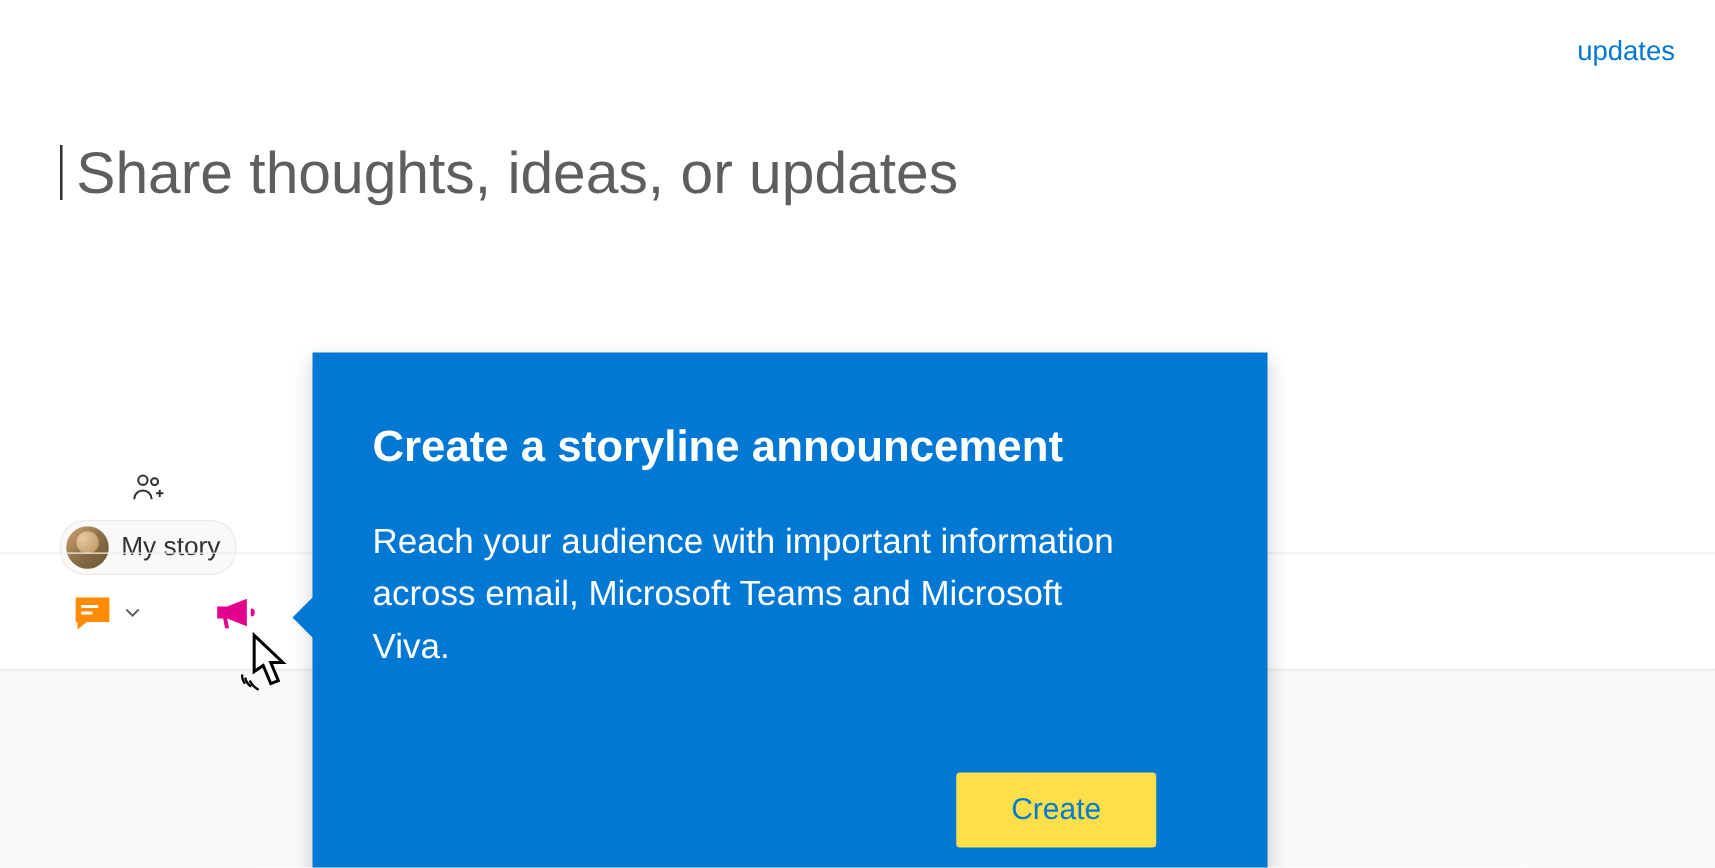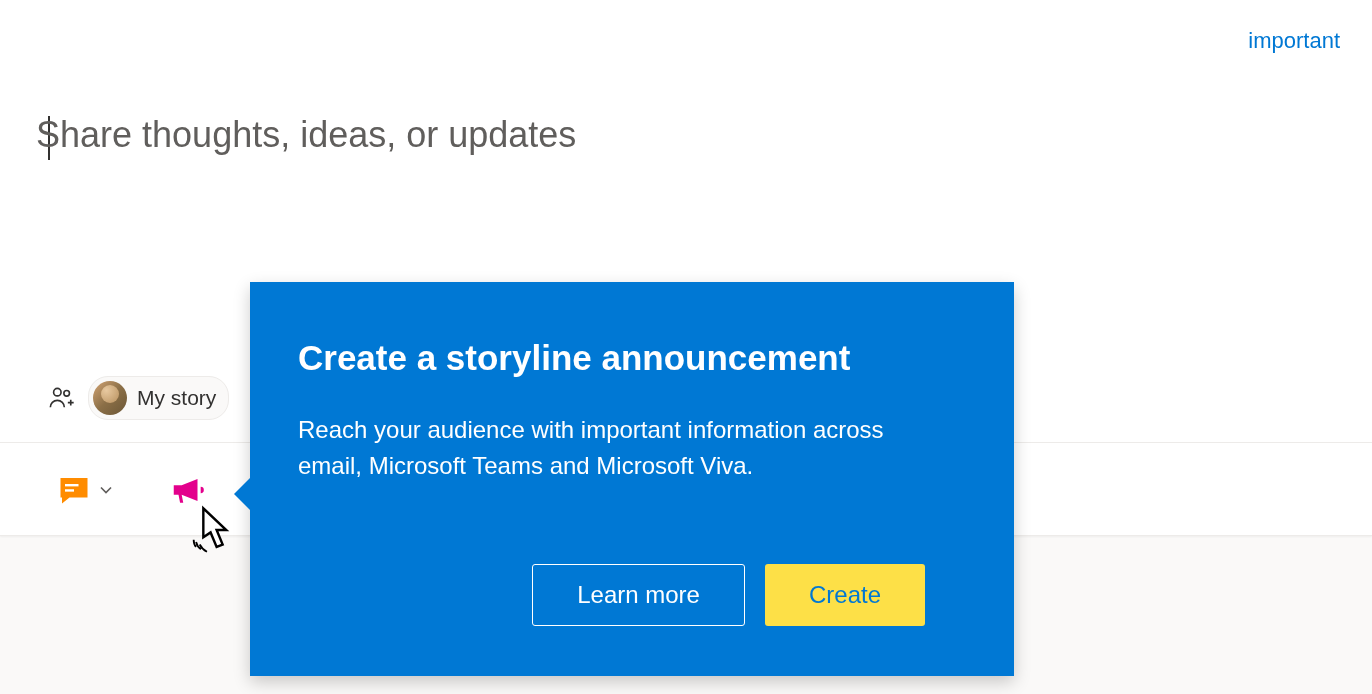--- a/index.html
+++ b/index.html
@@ -31,26 +31,26 @@
       color: #0078d4;
       font-size: 22px;
       cursor: pointer;
       background: none;
       border: none;
       padding: 0;
     }
     .compose-input {
       position: absolute;
       top: 110px;
-      left: 36px;
+      left: 61px;
       right: 48px;
       min-height: 50px;
       border: none;
       outline: none;
-      font-size: 36px;
+      font-size: 47px;
       font-weight: 400;
       color: #605e5c;
       background: transparent;
     }
     .compose-input::placeholder {
       color: #605e5c;
     }
     .cursor-line {
       position: absolute;
       top: 116px;
@@ -59,20 +59,21 @@
       height: 44px;
       background: #323130;
     }
     .audience-row {
       position: absolute;
       top: 376px;
       left: 48px;
       display: flex;
       align-items: center;
       gap: 12px;
+      flex-direction: column;
     }
     .people-add-icon {
       width: 28px;
       height: 28px;
       color: #323130;
     }
     .storyline-chip {
       display: flex;
       align-items: center;
       gap: 10px;
@@ -190,21 +191,21 @@
       border-top: 20px solid transparent;
       border-bottom: 20px solid transparent;
       border-right: 20px solid #0078d4;
     }
     .callout-title {
       font-size: 35px;
       font-weight: 600;
       margin-bottom: 34px;
     }
     .callout-body {
-      font-size: 24px;
+      font-size: 28px;
       font-weight: 400;
       line-height: 1.5;
       margin-bottom: 80px;
     }
     .callout-buttons {
       display: flex;
       gap: 20px;
       justify-content: flex-end;
       margin-right: -30px;
     }
@@ -224,21 +225,21 @@
       font-size: 24px;
       padding: 16px 44px;
       cursor: pointer;
       border-radius: 3px;
     }
   </style>
 </head>
 <body>
 
 <div class="compose-container">
-  <button class="collapse-link">important</button>
+  <button class="collapse-link">updates</button>
 
   <div class="cursor-line"></div>
   <input class="compose-input" type="text" placeholder="Share thoughts, ideas, or updates" style="">
 
   <div class="audience-row">
     <svg class="people-add-icon" viewBox="0 0 24 24" fill="none" stroke="currentColor" stroke-width="1.4">
       <circle cx="8" cy="7" r="3.2"></circle>
       <path d="M2 20c0-3.3 2.7-6 6-6s6 2.7 6 6"></path>
       <circle cx="16" cy="8" r="2.4"></circle>
       <path d="M19.5 13.5v5M17 16h5"></path>
@@ -274,16 +275,15 @@
 <svg class="cursor-pointer-svg" viewBox="0 0 48 48">
   <path fill="#fff" stroke="#000" stroke-width="2" d="M16 6 L16 30 L22 26 L27 38 L32 36 L27 24 L35 24 Z"></path>
   <path fill="none" stroke="#000" stroke-width="1.5" d="M10 38 Q 8 36 8 32 M14 40 Q 11 38 10 34 M19 42 Q 15 40 13 36"></path>
 </svg>
 
 <div class="callout">
   <div class="callout-arrow"></div>
   <div class="callout-title">Create a storyline announcement</div>
   <div class="callout-body">Reach your audience with important information across email, Microsoft Teams and Microsoft Viva.</div>
   <div class="callout-buttons">
-    <button class="btn-learn">Learn more</button>
     <button class="btn-create">Create</button>
   </div>
 </div>
 
 </body></html>

